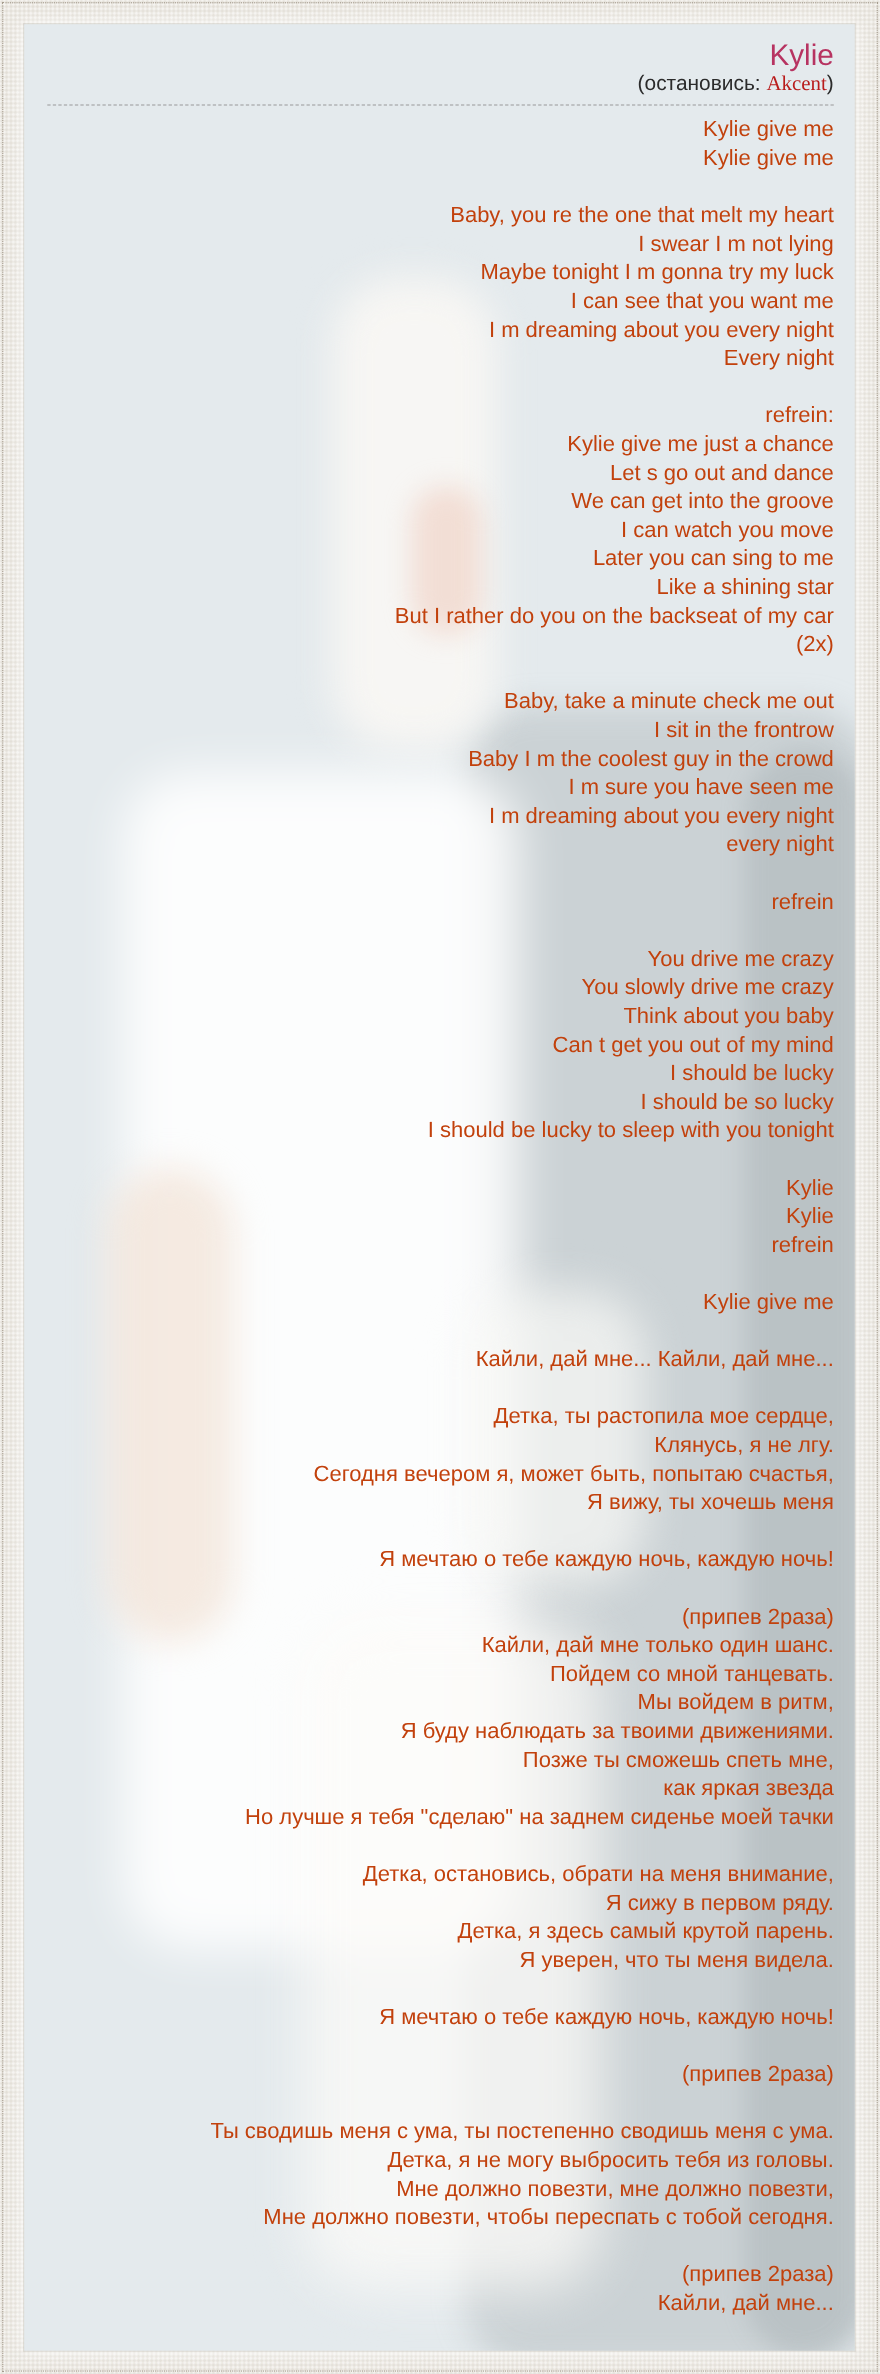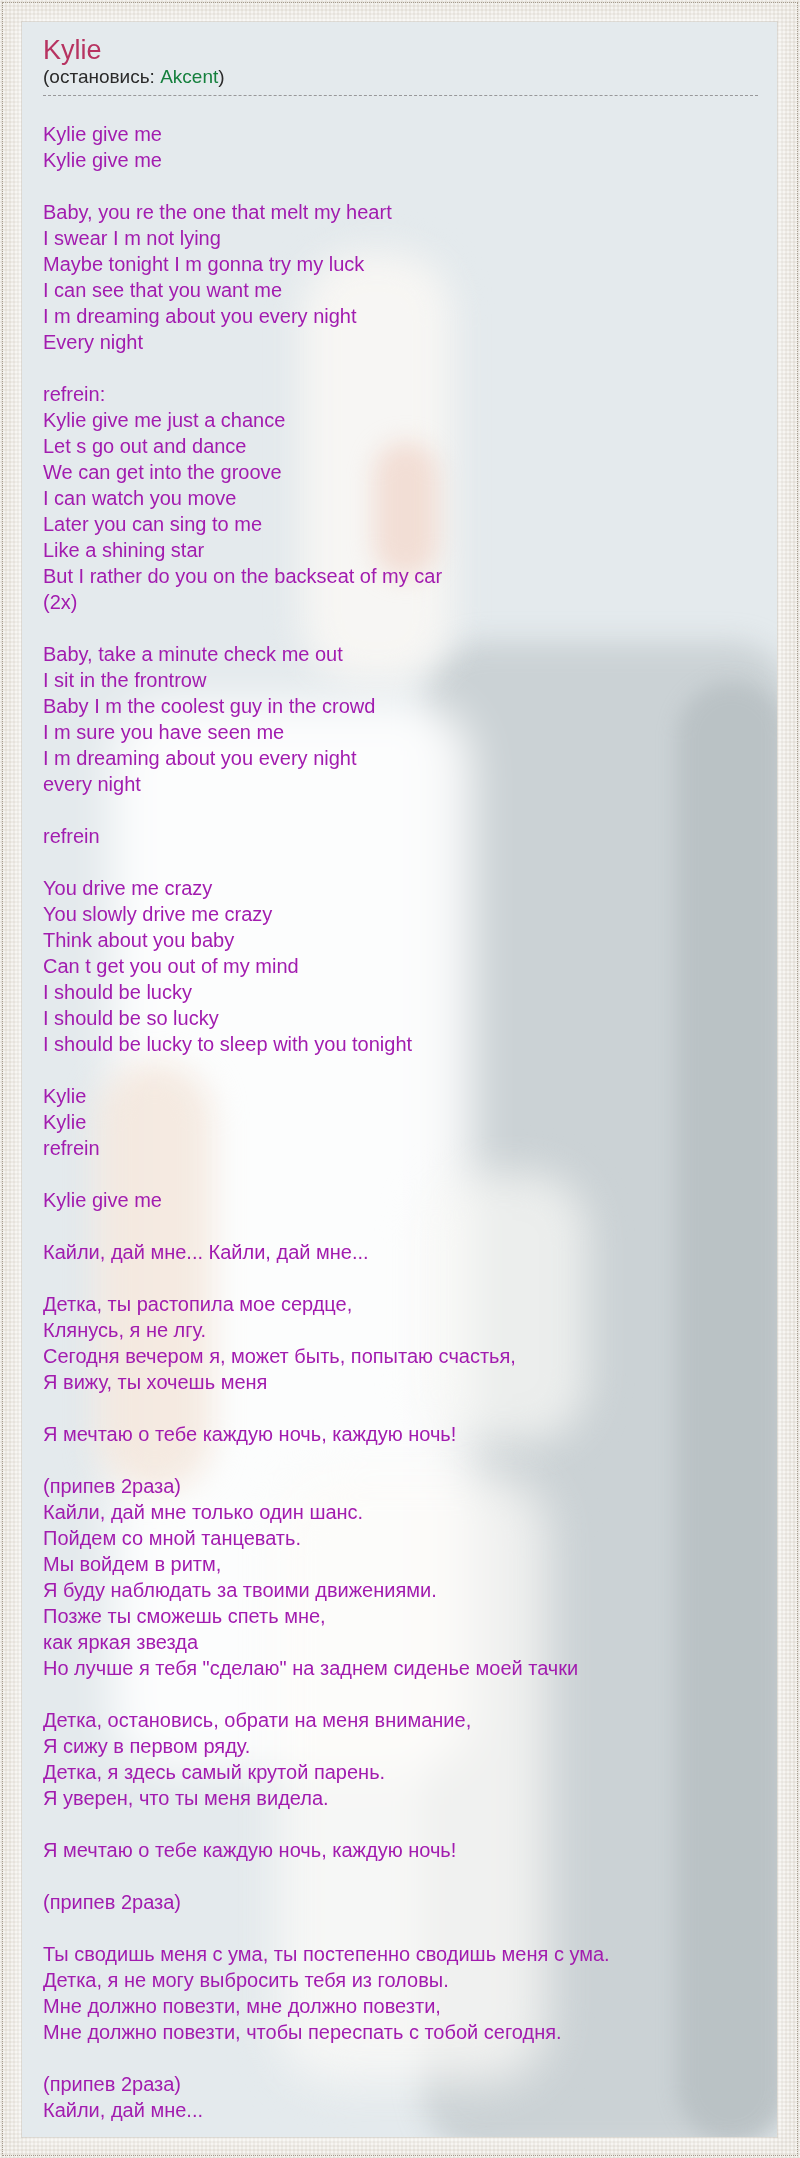--- a/index.html
+++ b/index.html
@@ -1,15 +1,15 @@
 <!DOCTYPE html>
 <html><head>
 <meta charset="utf-8">
 <style>
-  * { box-sizing: border-box; }
+  * { box-sizing: border-box; text-align: right; }
   html, body { margin: 0; padding: 0; }
   body {
     width: 800px;
     height: 2158px;
     position: relative;
     overflow: hidden;
     background-color: #ece9e3;
     background-image:
       radial-gradient(rgba(170,160,145,0.14) 1px, transparent 1.2px),
       radial-gradient(rgba(255,255,255,0.5) 1px, transparent 1.2px);
@@ -66,31 +66,32 @@
     font-weight: 400;
     color: #b73361;
   }
   .artist-line {
     margin: 0;
     font-size: 19px;
     line-height: 22px;
     color: #2b2b2b;
   }
   .artist-line a {
-    color: #15803d;
+    color: #b91c1c;
     text-decoration: none;
     cursor: pointer;
+    font-family: Liberation Serif, serif;
   }
   .lyrics {
     position: relative;
     z-index: 2;
-    margin-top: 25px;
+    margin-top: 9px;
     font-size: 20px;
     line-height: 26px;
-    color: #a21caf;
+    color: #c2410c;
     white-space: pre-line;
   }
 </style>
 </head>
 <body>
 
 <div class="page-border"></div>
 
 <div class="panel">
 

